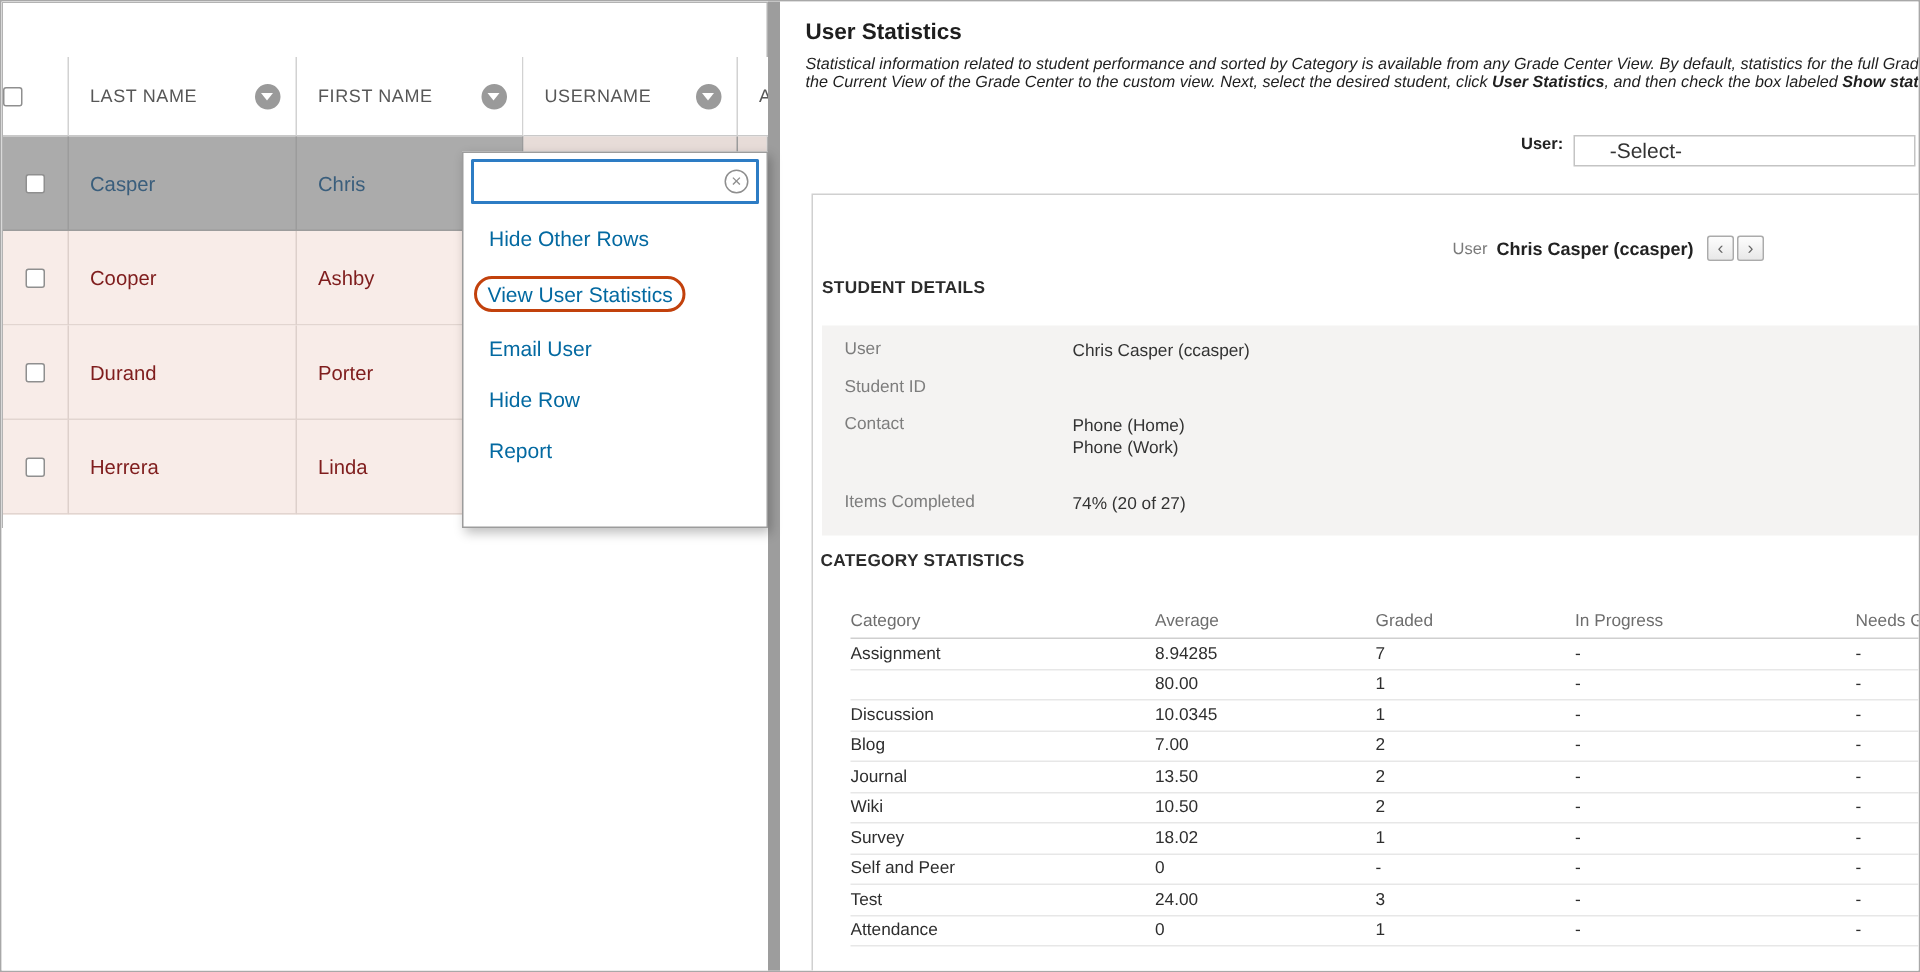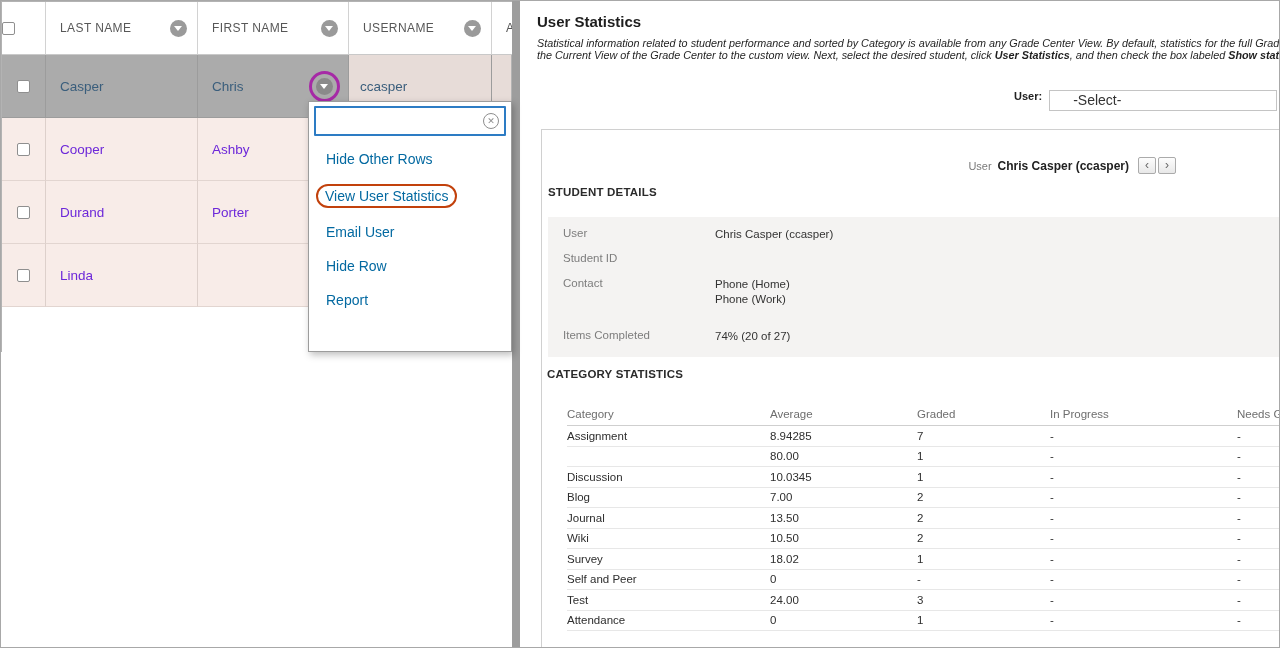--- a/index.html
+++ b/index.html
@@ -4,26 +4,26 @@
 <style>
   * { box-sizing: border-box; }
   body { margin: 0; background: #ffffff; font-family: "Liberation Sans", "DejaVu Sans", sans-serif; }
   .screen { position: relative; width: 1280px; height: 648px; border: 1px solid #a8a8a8; overflow: hidden; background: #fff; }
 
   
   .left-pane { position: absolute; left: 0; top: 0; width: 511px; height: 648px; background: #fff; }
   .gc-table { position: absolute; left: 0; top: 0; width: 511px; height: 351px; border: 1px solid #b3b3b3; background: #fff; }
   .gc-row { display: grid; grid-template-columns: 44px 152px 151px 143px 1fr; }
   .gc-cell { display: flex; align-items: center; padding-left: 14px; border-right: 1px solid #ddd0cb; }
-  .gc-header { height: 53px; }
+  .gc-header { height: 53px; margin-top: 36px; }
   .gc-header .gc-cell { border-right: 1px solid #d2d2d2; border-bottom: 1px solid #c9c9c9; background: #fff;
       color: #575757; font-size: 12px; letter-spacing: .4px; justify-content: space-between; padding-right: 10px; }
   .gc-header .gc-partial, .gc-datarow .gc-partial { border-right: none; }
   .gc-datarow { height: 63px; }
-  .gc-datarow .gc-cell { background: #f8ece8; border-bottom: 1px solid #e2d5d0; color: #6d28d9; font-size: 13.5px; }
+  .gc-datarow .gc-cell { background: #f8ece8; border-bottom: 1px solid #e2d5d0; color: #7f1d1d; font-size: 13.5px; }
   .gc-check { justify-content: center; padding-left: 0; }
   .cbx { width: 13px; height: 13px; border: 1px solid #8f8f8f; background: #fff; border-radius: 2px; display: inline-block; }
   .gc-first { justify-content: space-between; padding-right: 8px; }
   .selected .gc-cell { background: #ababab; border-bottom-color: #9c9c9c; border-right-color: #9c9c9c; color: #3a5e7c; }
   .selected .gc-user, .selected .gc-partial { background: #e7dcd8; padding-left: 11px; }
   .gc-empty { height: 53px; background: #fff; }
 
   .circle-chevron { width: 17px; height: 17px; min-width: 17px; border-radius: 50%; background: #9a9a9a; position: relative; display: inline-block; cursor: pointer; }
   .circle-chevron::after { content: ""; position: absolute; left: 4px; top: 6px;
       border-left: 4.5px solid transparent; border-right: 4.5px solid transparent; border-top: 5.5px solid #fff; }
@@ -151,20 +151,23 @@
           <span>Porter</span>
         </div>
         <div class="gc-cell gc-user"></div>
         <div class="gc-cell gc-partial"></div>
       </div>
 
       <div class="gc-row gc-datarow">
         <div class="gc-cell gc-check">
           <span class="cbx"></span>
         </div>
+        <div class="gc-cell">
+          <span>Herrera</span>
+        </div>
         <div class="gc-cell gc-first">
           <span>Linda</span>
         </div>
         <div class="gc-cell gc-user"></div>
         <div class="gc-cell gc-partial"></div>
       </div>
 
       <div class="gc-empty"></div>
     </div>
 

